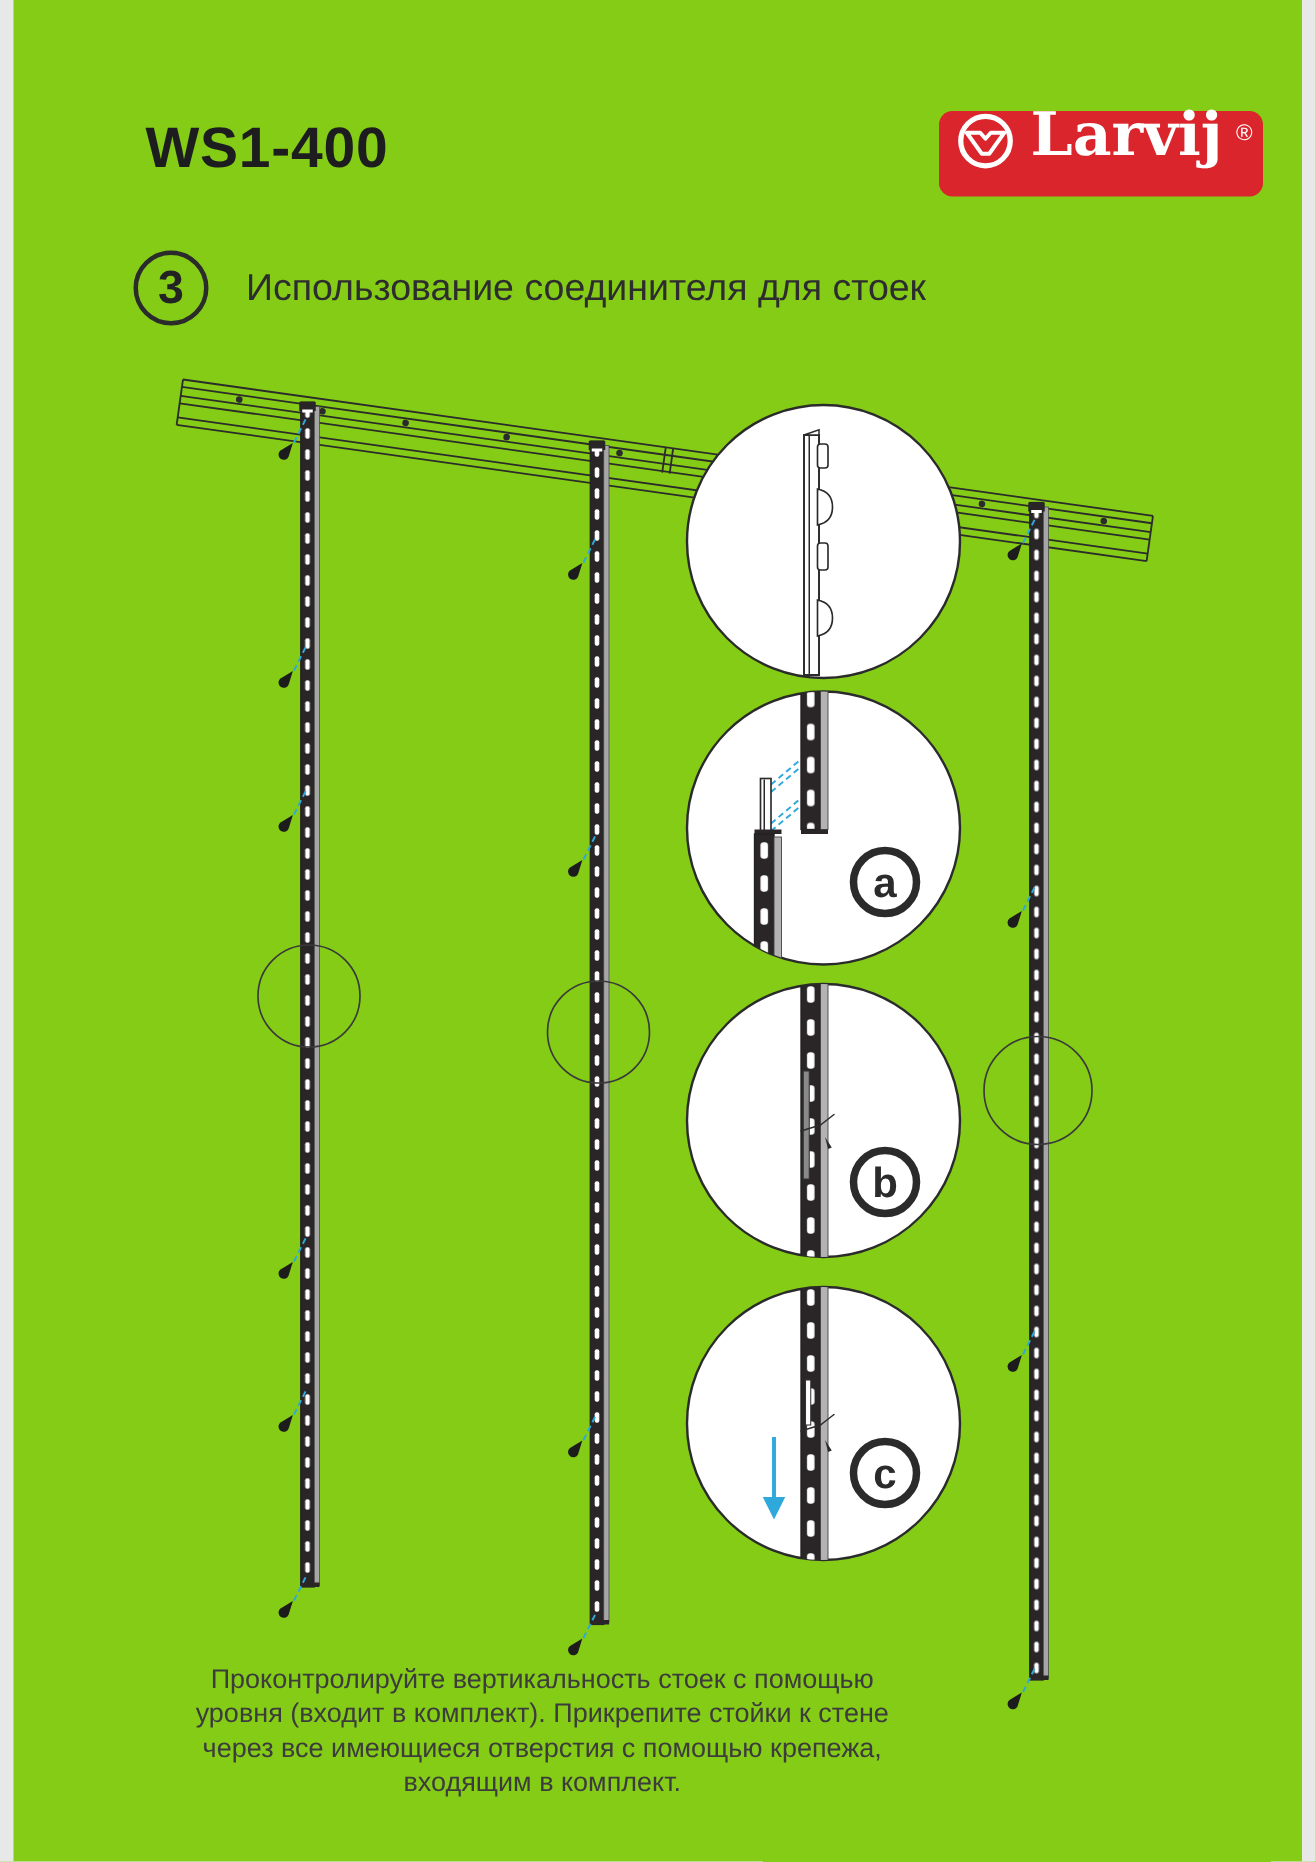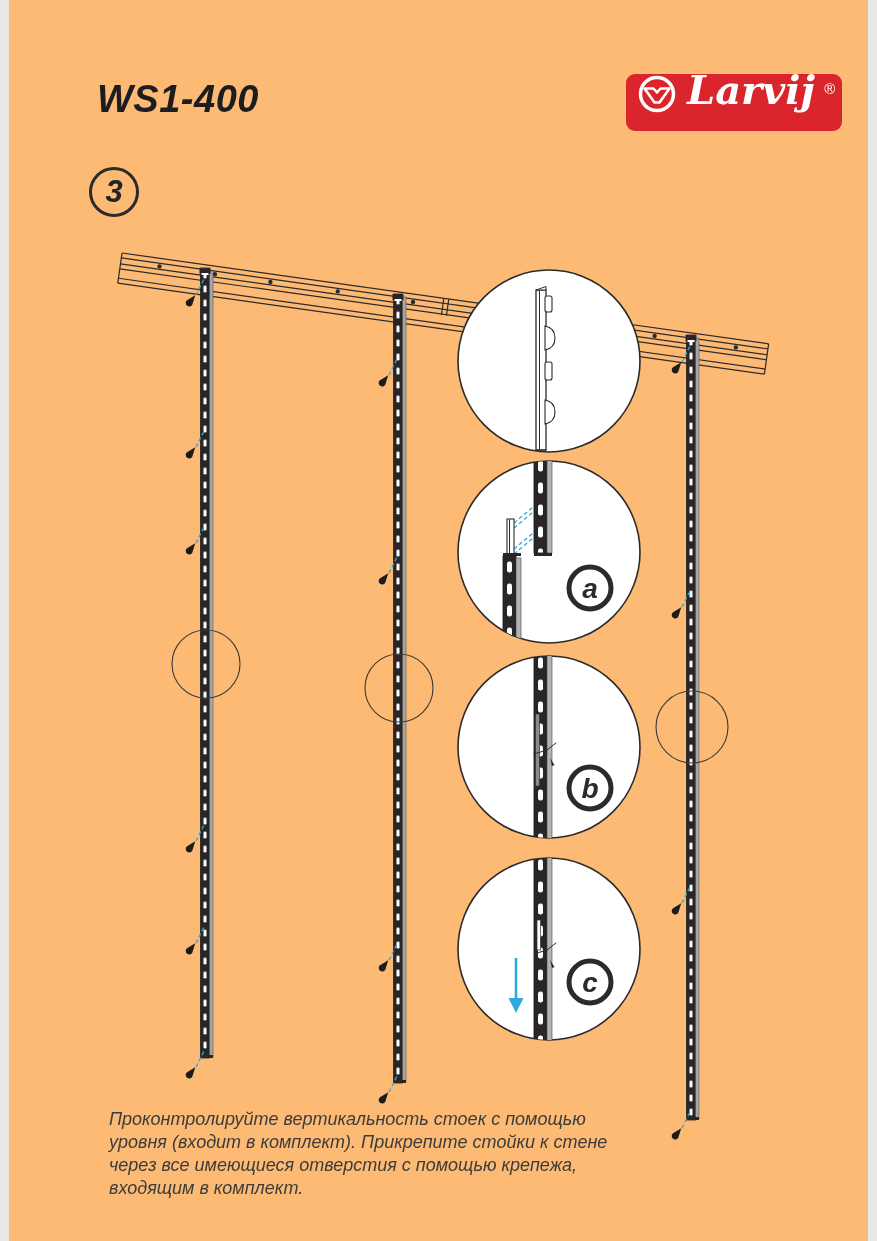--- a/index.html
+++ b/index.html
@@ -1,18 +1,18 @@
 <!DOCTYPE html>
 <html><head>
 <meta charset="utf-8">
 <style>
   html,body{margin:0;padding:0;background:#e8e8e8;}
   .page{
-    position:relative;width:859px;height:1241px;background:#fdba74;
-    font-family:"Liberation Sans", sans-serif;overflow:hidden;margin:0 auto;font-style:italic;
+    position:relative;width:859px;height:1241px;background:#84cc16;
+    font-family:"Liberation Sans", sans-serif;overflow:hidden;margin:0 auto;
   }
   .model-title{
     position:absolute;left:88px;top:78px;font-size:38px;font-weight:700;
     letter-spacing:.5px;color:#1d1d1f;
   }
   .logo{
     position:absolute;left:617px;top:74px;width:216px;height:57px;
     background:#d9252b;border-radius:9px;display:flex;align-items:flex-start;
   }
   .logo svg{margin-left:11px;}
@@ -23,21 +23,21 @@
   .reg{position:absolute;right:7px;top:6px;color:#ffffff;font-size:15px;font-weight:400;}
   .step-row{position:absolute;left:80px;top:167px;display:flex;align-items:center;}
   .step-circle{
     width:50px;height:50px;border:3.5px solid #2b2b2b;border-radius:50%;
     display:flex;align-items:center;justify-content:center;
     font-size:31px;font-weight:700;color:#232323;box-sizing:border-box;
   }
   .step-title{margin-left:25px;font-size:25px;color:#2d2d2f;}
   .note{
     position:absolute;left:100px;top:1108px;width:505px;
-    font-size:18px;line-height:23px;color:#3c3c3c;
+    font-size:18px;line-height:23px;color:#3c3c3c;text-align:center;
   }
   .diagram{position:absolute;left:0;top:0;}
   .rail-ln{stroke:#2b2b2b;stroke-width:1.2;fill:none;}
   .thin{stroke:#3a3a3a;stroke-width:1.1;fill:none;}
   .white-fill{fill:#ffffff;stroke:#2b2b2b;}
   .bdash{stroke:#2fa8dc;stroke-width:1.3;stroke-dasharray:4 2.6;fill:none;}
   .drop{fill:#1c1c1c;}
   .badge{fill:#ffffff;stroke:#2b2b2b;stroke-width:5px;}
   .badge-txt{font-family:"Liberation Sans",sans-serif;font-size:28px;font-weight:700;
     fill:#2b2b2b;text-anchor:middle;}
@@ -56,20 +56,21 @@
       <path d="M7.5 14.5 h9 l3.5 4 l3.5 -4 h9 L22.5 28.5 h-5 Z" fill="none" stroke="#ffffff" stroke-width="2.6" stroke-linejoin="round"></path>
     </svg>
     <span class="brand">Larvij</span>
     <span class="reg">®</span>
   </div>
 
   <div class="step-row">
     <div class="step-circle">
       <span>3</span>
     </div>
+    <div class="step-title">Использование соединителя для стоек</div>
   </div>
 
   <svg class="diagram" width="877" height="1241" viewBox="0 0 877 1241">
     <defs>
       <pattern id="slots" x="0" y="0" width="9" height="14" patternUnits="userSpaceOnUse">
         <rect x="0" y="0" width="9" height="14" fill="#2a2627"></rect>
         <rect x="3" y="3.5" width="3" height="7" rx="1.3" fill="#ffffff"></rect>
       </pattern>
       <pattern id="slotsBig" x="0" y="0" width="13" height="22" patternUnits="userSpaceOnUse">
         <rect x="0" y="0" width="13" height="22" fill="#2a2627"></rect>

